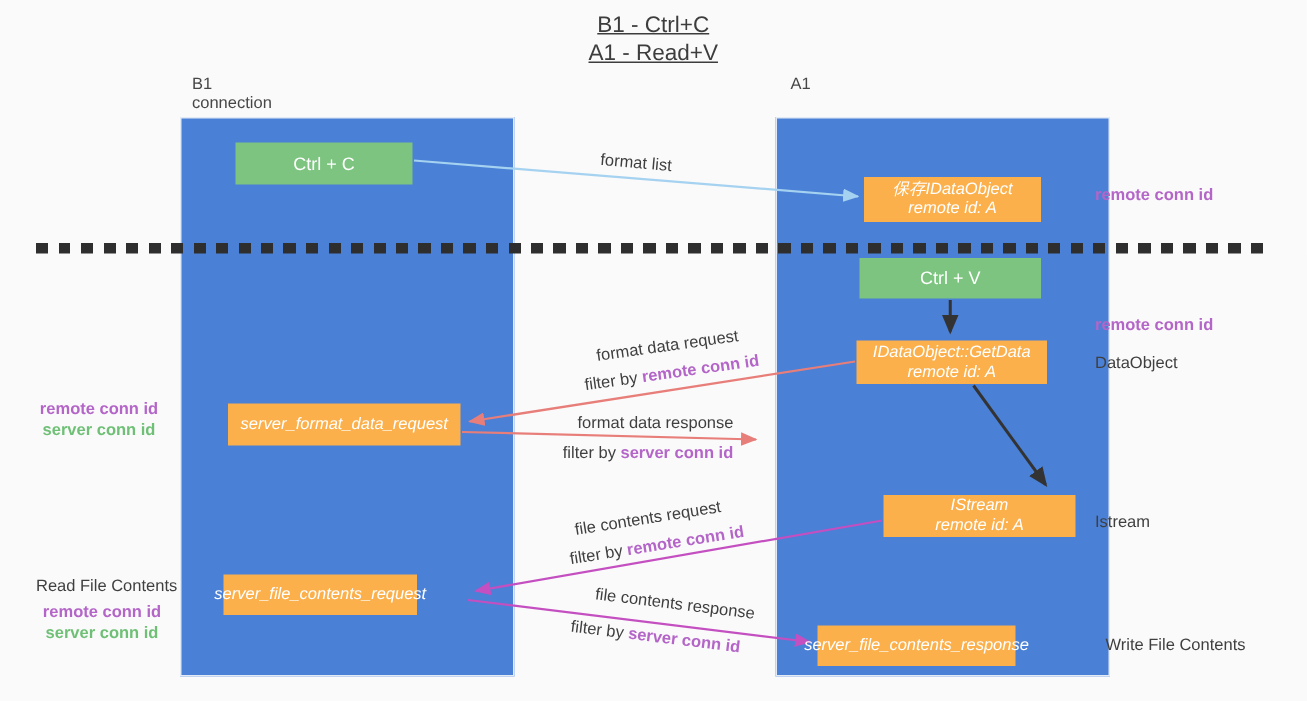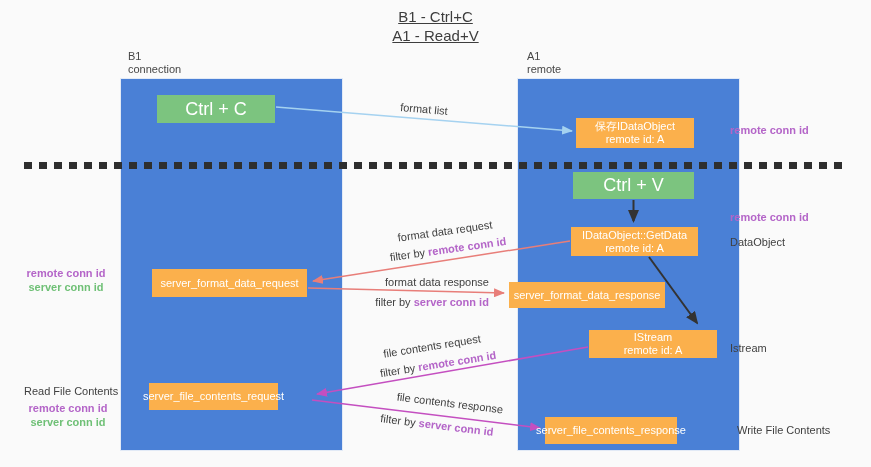--- a/index.html
+++ b/index.html
@@ -24,22 +24,22 @@
     background:repeating-linear-gradient(90deg,#2e2e2e 0 8px,transparent 8px 15px);
     z-index:3;
   }
   .arrows { position:absolute; left:0; top:0; z-index:4; pointer-events:none; }
   .box {
     position:absolute; z-index:5;
     display:flex; flex-direction:column; justify-content:center; align-items:center;
     color:#fff; font-size:11px; line-height:13px; text-align:center;
     box-sizing:border-box; white-space:nowrap;
   }
-  .box.green  { background:var(--box-green,#7cc47f); font-size:18px;text-align:right; }
-  .box.orange { background:var(--box-orange,#fbb04c); }
+  .box.green  { background:var(--box-green,#7cc47f); font-size:12px;text-align:right; }
+  .box.orange { background:var(--box-orange,#fbb04c);font-style:italic; }
   .elabel {
     position:absolute; z-index:6; font-size:11px; color:#3f3f3f;
     white-space:nowrap; transform-origin:center;
   }
   .side-label { position:absolute; z-index:6; font-size:11px; color:#3f3f3f; white-space:nowrap; }
   .side-label.center { text-align:center; line-height:14px; }
   .bold-purple { color:var(--label-purple,#b465c8); font-weight:bold; }
   .bold-green  { color:var(--label-green,#6fc076); font-weight:bold; }
 </style>
 </head>
@@ -51,21 +51,20 @@
     <div>B1 - Ctrl+C</div>
     <div>A1 - Read+V</div>
   </div>
 
   <div class="lane-header" style="left:128px;top:50px;width:180px">
     <div>B1</div>
     <div>connection</div>
   </div>
   <div class="lane-header" style="left:527px;top:50px;width:180px">
     <div>A1</div>
-    <div>remote</div>
   </div>
 
   <div class="lane" style="left:120px"></div>
   <div class="lane" style="left:517px"></div>
 
   <div class="dashed"></div>
 
   <svg class="arrows" width="871" height="467">
     <defs>
       <marker id="m-blue" markerUnits="userSpaceOnUse" markerWidth="11" markerHeight="9" refX="10" refY="4.5" orient="auto">
@@ -100,23 +99,20 @@
   <div class="box green" style="left:573px;top:172px;width:121px;height:27px">
     <div>Ctrl + V</div>
   </div>
   <div class="box orange" style="left:571px;top:227px;width:127px;height:29px">
     <div>IDataObject::GetData</div>
     <div>remote id: A</div>
   </div>
   <div class="box orange" style="left:152px;top:269px;width:155px;height:28px">
     <div>server_format_data_request</div>
   </div>
-  <div class="box orange" style="left:509px;top:282px;width:156px;height:26px">
-    <div>server_format_data_response</div>
-  </div>
   <div class="box orange" style="left:589px;top:330px;width:128px;height:28px">
     <div>IStream</div>
     <div>remote id: A</div>
   </div>
   <div class="box orange" style="left:149px;top:383px;width:129px;height:27px">
     <div>server_file_contents_request</div>
   </div>
   <div class="box orange" style="left:545px;top:417px;width:132px;height:27px">
     <div>server_file_contents_response</div>
   </div>

